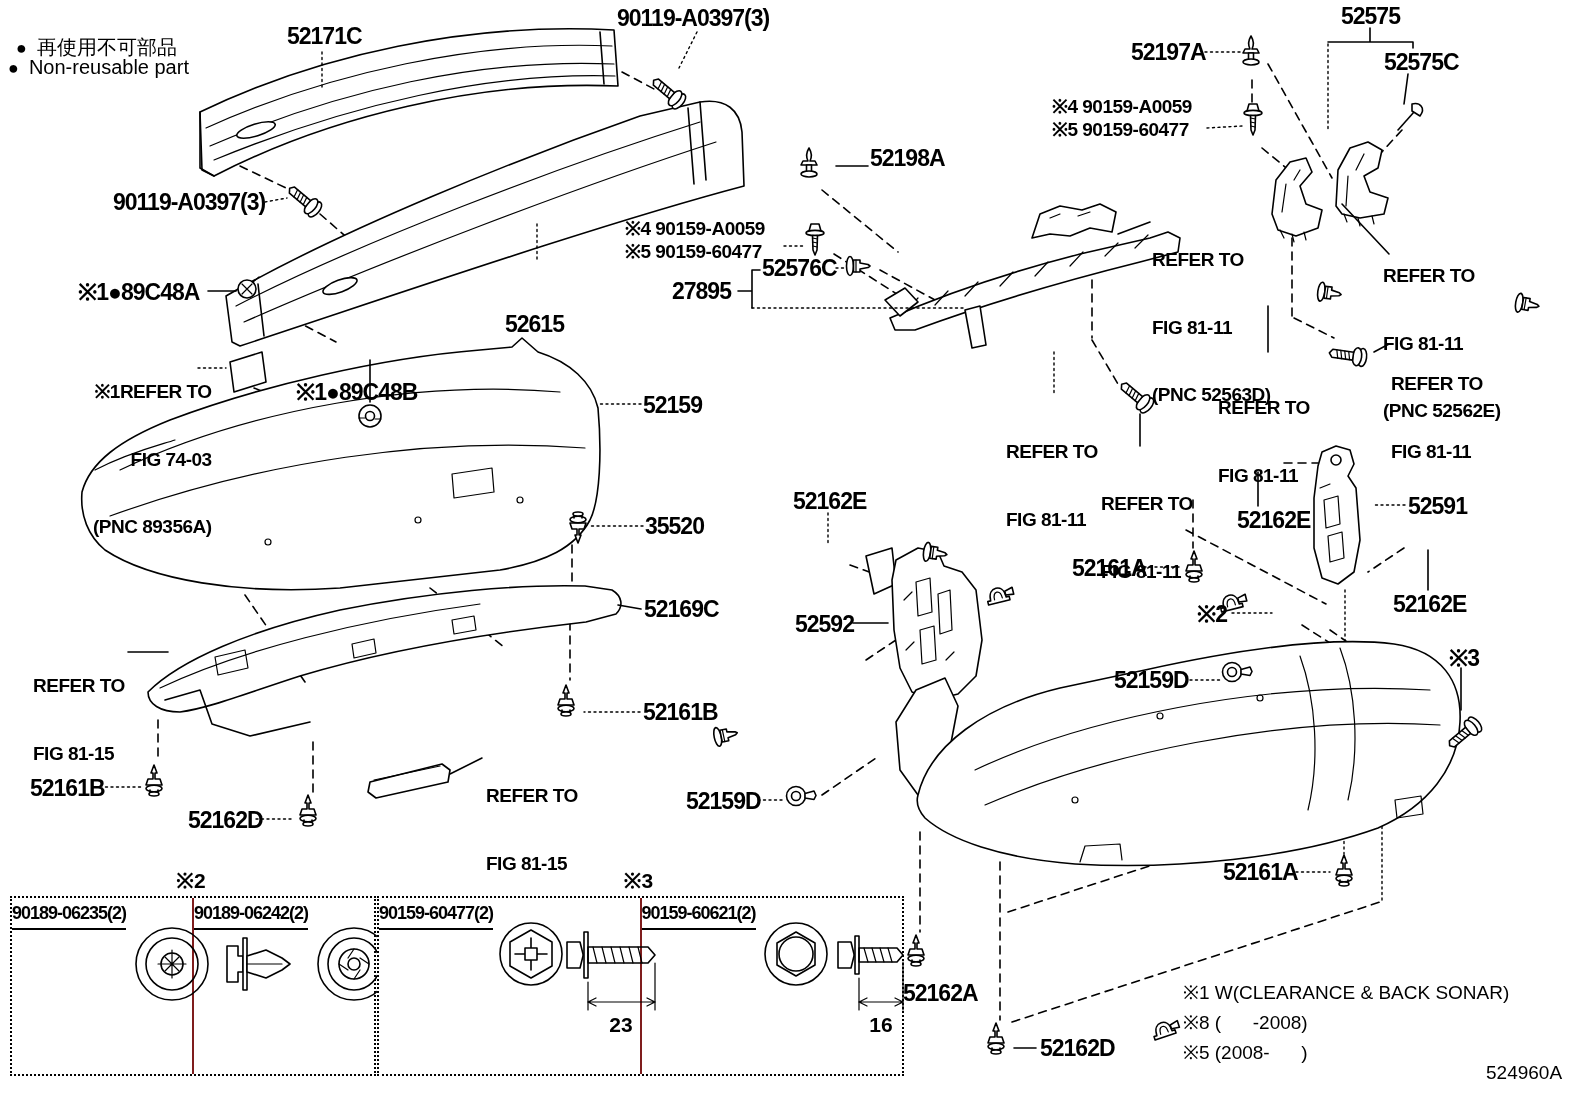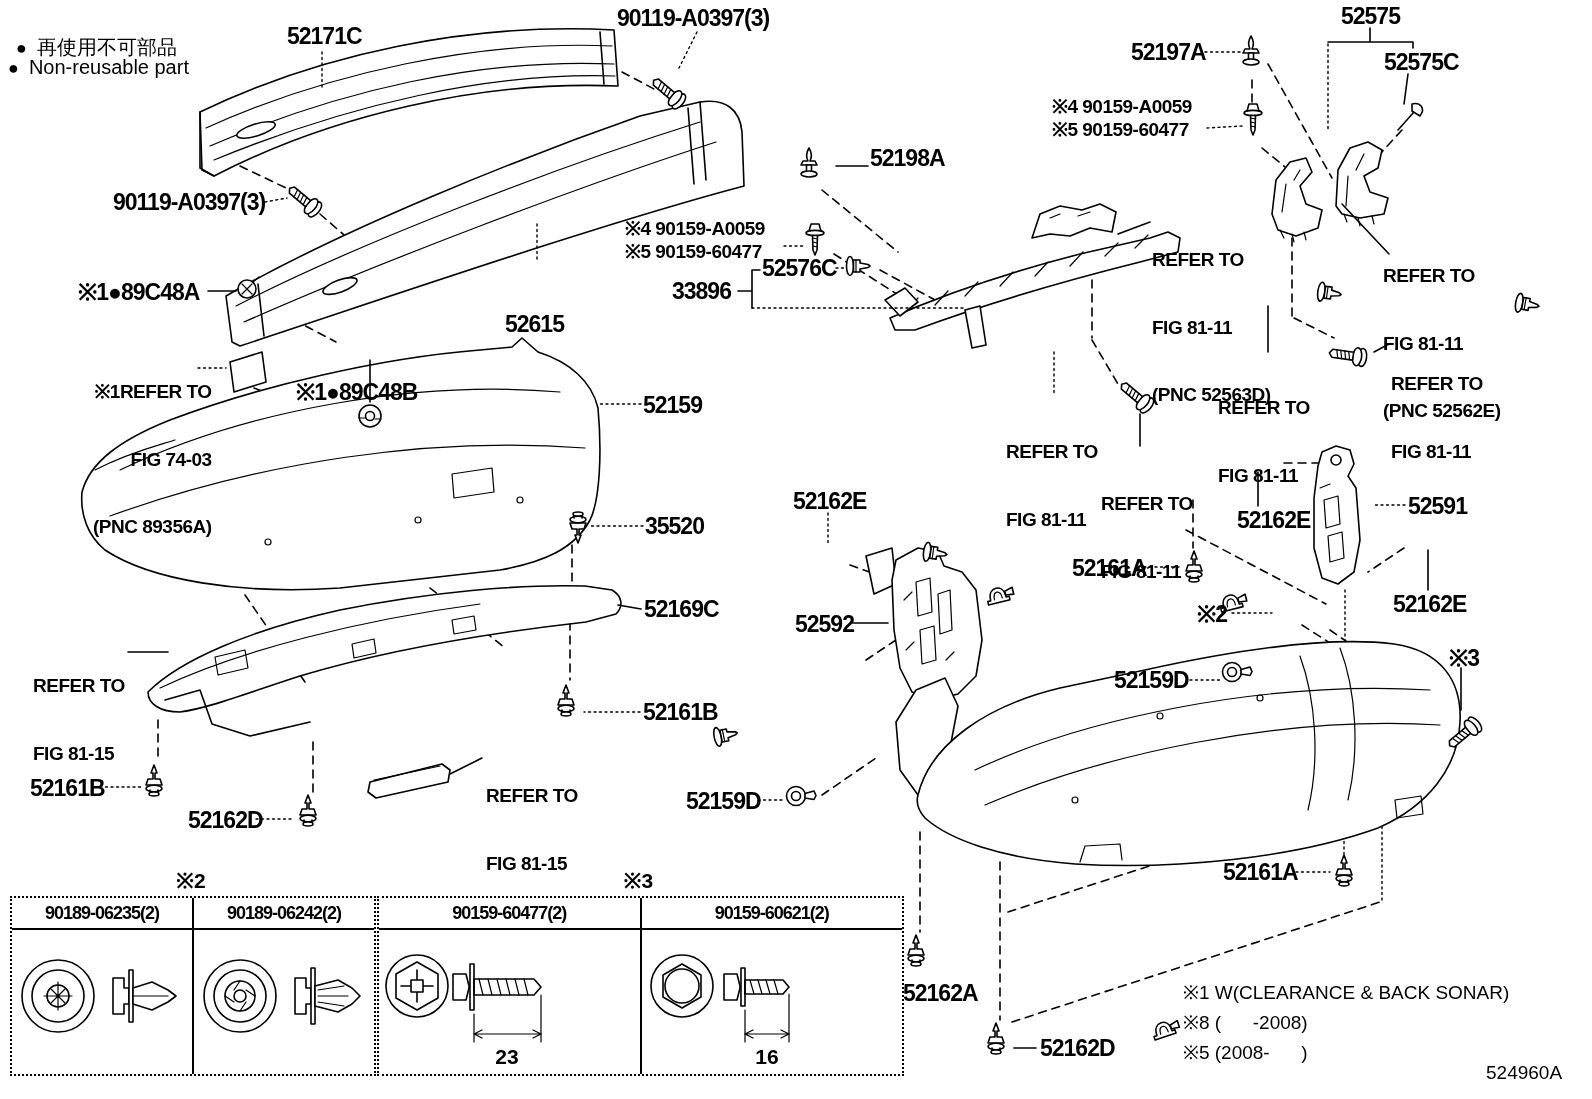--- a/index.html
+++ b/index.html
@@ -14,22 +14,22 @@
   .lbl{position:absolute;font-weight:bold;font-size:23px;line-height:24px;
        letter-spacing:-1px;white-space:pre;}
   .sm{font-size:19px;line-height:21px;letter-spacing:-0.5px;}
   .rf{position:absolute;font-weight:bold;font-size:19px;line-height:22.5px;
       letter-spacing:-0.5px;white-space:pre;}
   .rf .ind{padding-left:28px;}
   .nt{position:absolute;font-size:19px;line-height:30px;white-space:pre;}
   .lg{position:absolute;font-size:20px;white-space:pre;}
   .lg .b{font-size:18px;margin-right:10px;}
   .tbl{position:absolute;border:2px dotted #000;display:flex;background:#fff;}
-  .tcol{display:flex;flex-direction:column;flex:1;}
-  .tcol + .tcol{border-left:2px solid #000000;text-align:right;}
+  .tcol{display:flex;flex-direction:row;flex:1;}
+  .tcol + .tcol{border-left:2px solid #7f1d1d;text-align:right;}
   .thead{height:30px;border-bottom:2px solid #000;display:flex;align-items:center;
          justify-content:center;font-weight:bold;font-size:18px;letter-spacing:-1px;white-space:pre;}
   .tbody{flex:1;position:relative;}
   .tmark{position:absolute;font-weight:bold;font-size:21px;text-align:center;}
 </style>
 </head>
 <body>
 
 <div class="stage">
 
@@ -285,21 +285,21 @@
 <div class="lbl" style="left:505px;top:264px;margin-top:48px;">52615</div>
 <div class="lbl" style="left:1131px;top:40px;">52197A</div>
 <div class="lbl" style="left:1341px;top:4px;">52575</div>
 <div class="lbl" style="left:1384px;top:50px;">52575C</div>
 <div class="lbl sm" style="left:1052px;top:96px;">※4 90159-A0059</div>
 <div class="lbl sm" style="left:1052px;top:119px;">※5 90159-60477</div>
 <div class="lbl" style="left:870px;top:146px;">52198A</div>
 <div class="lbl sm" style="left:625px;top:218px;">※4 90159-A0059</div>
 <div class="lbl sm" style="left:625px;top:241px;">※5 90159-60477</div>
 <div class="lbl" style="left:762px;top:256px;">52576C</div>
-<div class="lbl" style="left:672px;top:279px;">33896</div>
+<div class="lbl" style="left:672px;top:279px;">27895</div>
 <div class="lbl" style="left:78px;top:280px;text-align:right;">※1●89C48A</div>
 <div class="lbl" style="left:296px;top:336px;margin-top:44px;">※1●89C48B</div>
 <div class="lbl" style="left:643px;top:393px;">52159</div>
 <div class="lbl" style="left:793px;top:489px;">52162E</div>
 <div class="lbl" style="left:645px;top:514px;">35520</div>
 <div class="lbl" style="left:644px;top:597px;">52169C</div>
 <div class="lbl" style="left:795px;top:612px;">52592</div>
 <div class="lbl" style="left:1072px;top:556px;">52161A</div>
 <div class="lbl" style="left:1408px;top:494px;">52591</div>
 <div class="lbl" style="left:1237px;top:508px;">52162E</div>

